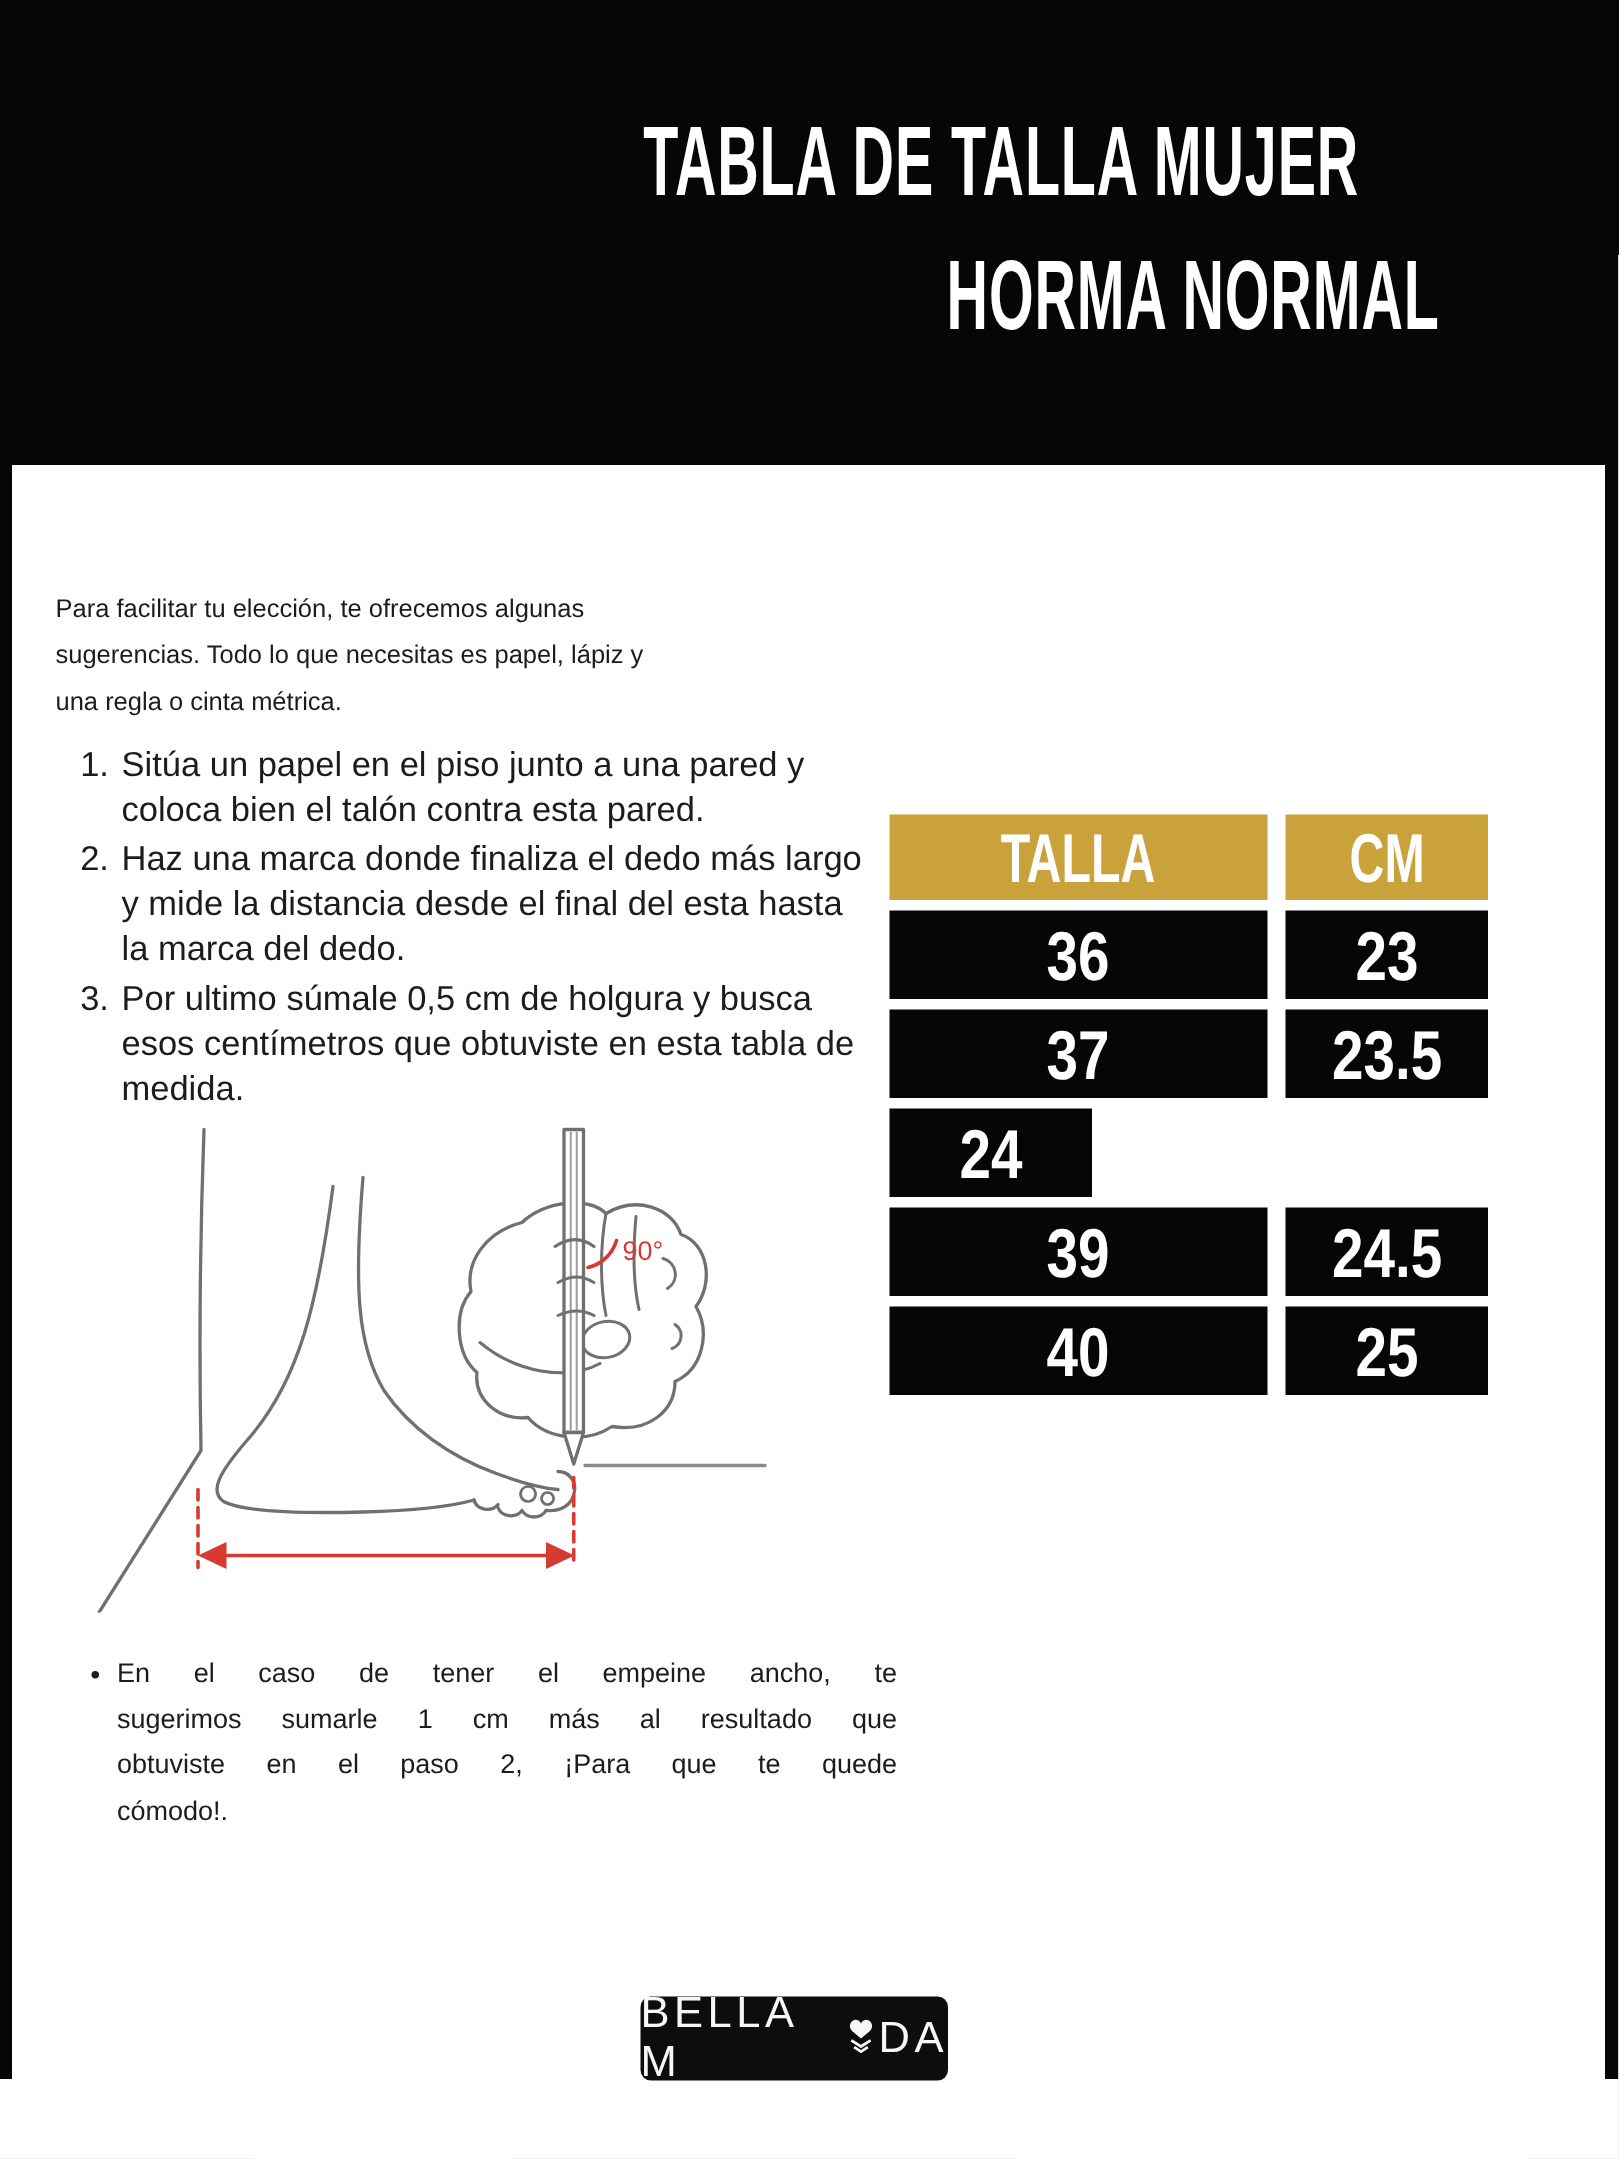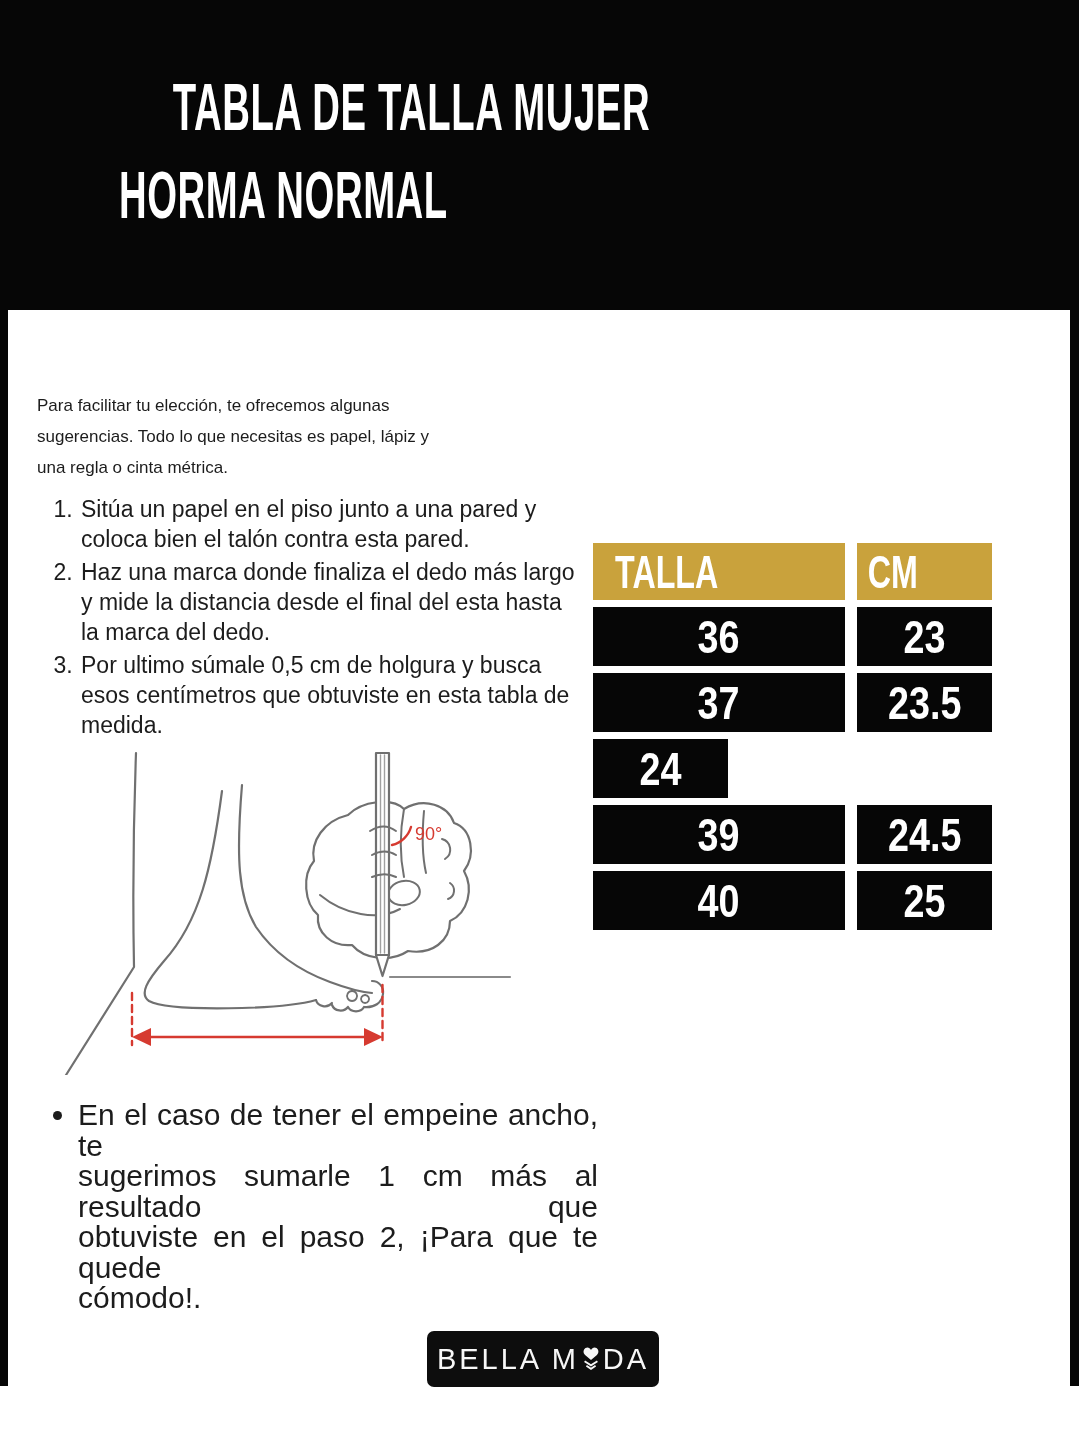--- a/index.html
+++ b/index.html
@@ -5,21 +5,21 @@
   html,body { margin:0; padding:0; background:#e8e8e8; }
   .page {
     position:relative; width:1079px; height:1439px; margin:0 auto;
     background:#ffffff; overflow:hidden;
     font-family:"Liberation Sans", sans-serif; color:#1c1c1c;
   }
   
   .top-band {
     position:absolute; left:0; top:0; width:1079px; height:310px;
     background:#060606; display:flex; flex-direction:column;
-    align-items:flex-start; justify-content:flex-start; padding-top:72px; box-sizing:border-box;
+    align-items:flex-end; justify-content:flex-start; padding-top:72px; box-sizing:border-box;
   }
   .title-line { line-height:70px; text-align:center; white-space:nowrap; }
   .title-line .cond {
     display:inline-block; transform:scaleX(0.58); transform-origin:center center;
     font-weight:bold; font-size:66px; color:#ffffff; letter-spacing:1px;
   }
   .frame-left  { position:absolute; left:0;  top:310px; width:8px;  height:1076px; background:#060606; }
   .frame-right { position:absolute; right:0; top:310px; width:9px;  height:1076px; background:#060606; }
 
   
@@ -28,44 +28,44 @@
     position:absolute; left:37px; top:494px; width:540px;
     font-size:23px; line-height:30px; margin:0; padding:0 0 0 42px;
   }
   .steps li { margin:0 0 3px 0; padding-left:2px; }
 
   
   .size-table { position:absolute; left:593px; top:543px; width:400px; }
   .trow { display:flex; margin-bottom:7px; }
   .cell-talla { width:252px; margin-right:12px; }
   .cell-cm    { width:135px; }
-  .hcell { height:57px; background:#C9A23C; display:flex; align-items:center; }
+  .hcell { height:57px; background:#C9A23C; display:flex; align-items:center; justify-content:center; }
   .dcell { height:59px; background:#060606; display:flex; align-items:center; justify-content:center; }
   .hcell .cond, .dcell .cond {
     display:inline-block; transform-origin:center center;
     font-weight:bold; color:#ffffff; white-space:nowrap;
   }
   .hcell .cond { font-size:46px; transform:scaleX(0.70); }
   .dcell .cond { font-size:46px; transform:scaleX(0.82); }
 
   
   .illu { position:absolute; left:52px; top:745px; width:460px; height:330px; }
 
   
   .note {
     position:absolute; left:44px; top:1100px; width:520px;
-    font-size:30px; line-height:30.5px; margin:0; padding:0 0 0 34px;
+    font-size:18px; line-height:30.5px; margin:0; padding:0 0 0 34px;
   }
   .note li { margin:0; }
   .note-ln { text-align:justify; text-align-last:justify; }
   .note-ln:last-child { text-align-last:left; }
 
   
   .logo {
-    position:absolute; left:427px; top:1331px; width:232px; height:56px;
+    position:absolute; left:427px; top:1331px; width:205px; height:56px;
     background:#0d0d0d; border-radius:7px;
     display:flex; align-items:center; justify-content:center;
     color:#f7f7f7; font-size:29px; letter-spacing:3px; font-weight:400;
   }
   .logo .heart-mark { margin:0 1px; display:inline-block; position:relative; top:2px; }
 </style>
 </head>
 <body>
 
 <div class="page">

